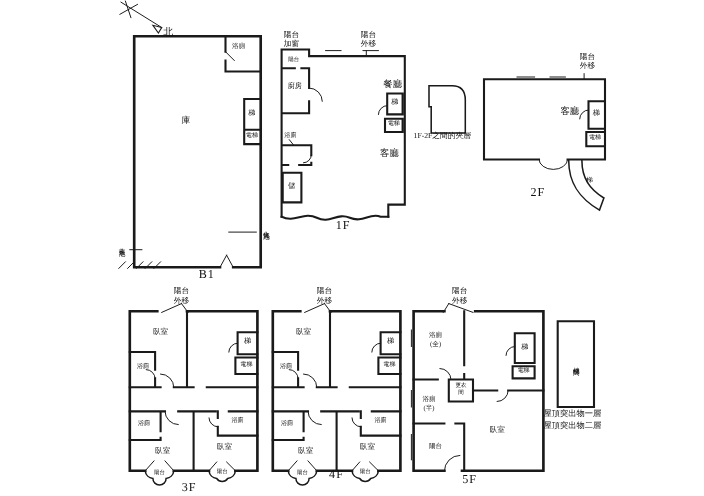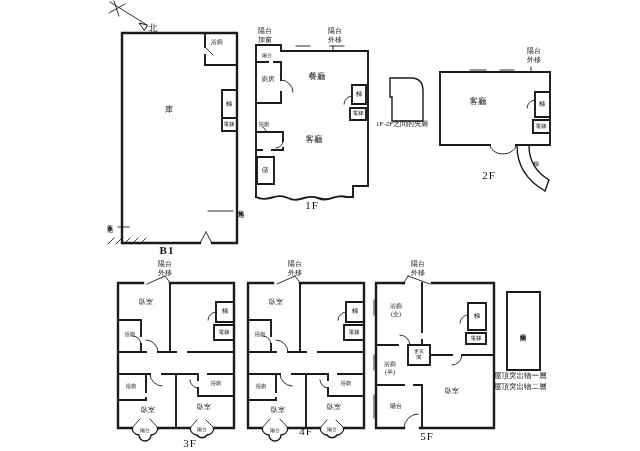--- a/index.html
+++ b/index.html
@@ -9,21 +9,21 @@
   #linework path{fill:none;stroke:#1a1a1a;stroke-linecap:square;}
   .w25{stroke-width:2.4;}
   .w2{stroke-width:1.9;}
   .w15{stroke-width:1.4;}
   .w1{stroke-width:0.9;}
   .lbl{position:absolute;transform:translate(-50%,-50%);white-space:pre-line;
        text-align:center;line-height:1.25;color:#111;}
   .lbl-left{position:absolute;transform:translateY(-50%);white-space:pre;color:#111;}
   .vert{writing-mode:vertical-rl;text-orientation:upright;letter-spacing:1px;line-height:1;}
   .fs5{font-size:5px;} .fs55{font-size:5.5px;} .fs6{font-size:6px;} .fs65{font-size:6.5px;}
-  .fs7{font-size:7px;} .fs75{font-size:7.5px;} .fs8{font-size:8px;} .fs85{font-size:8.5px;}
+  .fs7{font-size:7px;} .fs75{font-size:7.5px;} .fs8{font-size:8px;} .fs85{font-size:8.5px;margin-left:40px;}
   .fs9{font-size:9px;} .fs11{font-size:11px;letter-spacing:1px;}
 </style>
 </head>
 <body>
 
 <div id="canvas">
 
   <svg id="linework" width="640" height="451" viewBox="0 0 640 451">
 
     <g>
@@ -119,21 +119,21 @@
   </svg>
 
   <span class="lbl fs9" style="left:153px;top:29px;">北</span>
 
   <span class="lbl fs8" style="left:169px;top:110px;">庫</span>
   <span class="lbl fs6" style="left:217px;top:43px;">浴廁</span>
   <span class="lbl fs65" style="left:229px;top:104px;">梯</span>
   <span class="lbl fs55" style="left:229px;top:124px;">電梯</span>
   <span class="lbl vert fs6" style="left:110px;top:222px;">蓄水池</span>
   <span class="lbl vert fs6" style="left:241px;top:207px;">化糞池</span>
-  <span class="lbl fs11" style="left:167px;top:251px;font-weight:bold;">B1</span>
+  <span class="lbl fs11" style="left:188px;top:251px;">B1</span>
 
   <span class="lbl fs7" style="left:265px;top:36px;">陽台
 加窗</span>
   <span class="lbl fs7" style="left:335px;top:36px;">陽台
 外移</span>
   <span class="lbl fs5" style="left:267px;top:56px;">陽台</span>
   <span class="lbl fs65" style="left:268px;top:79px;">廚房</span>
   <span class="lbl fs85" style="left:317px;top:76px;">餐廳</span>
   <span class="lbl fs55" style="left:264px;top:124px;">浴廁</span>
   <span class="lbl fs65" style="left:265px;top:170px;">儲</span>
@@ -156,21 +156,21 @@
   <span class="lbl fs7" style="left:146px;top:302px;">臥室</span>
   <span class="lbl fs55" style="left:130px;top:334px;">浴廁</span>
   <span class="lbl fs65" style="left:225px;top:311px;">梯</span>
   <span class="lbl fs55" style="left:224px;top:332px;">電梯</span>
   <span class="lbl fs55" style="left:131px;top:386px;">浴廁</span>
   <span class="lbl fs55" style="left:216px;top:383px;">浴廁</span>
   <span class="lbl fs7" style="left:148px;top:410px;">臥室</span>
   <span class="lbl fs7" style="left:204px;top:407px;">臥室</span>
   <span class="lbl fs5" style="left:145px;top:431px;">陽台</span>
   <span class="lbl fs5" style="left:202px;top:430px;">陽台</span>
-  <span class="lbl fs11" style="left:190px;top:444px;">3F</span>
+  <span class="lbl fs11" style="left:172px;top:444px;">3F</span>
 
   <span class="lbl fs7" style="left:295px;top:269px;">陽台
 外移</span>
   <span class="lbl fs7" style="left:276px;top:302px;">臥室</span>
   <span class="lbl fs55" style="left:260px;top:334px;">浴廁</span>
   <span class="lbl fs65" style="left:355px;top:311px;">梯</span>
   <span class="lbl fs55" style="left:354px;top:332px;">電梯</span>
   <span class="lbl fs55" style="left:261px;top:386px;">浴廁</span>
   <span class="lbl fs55" style="left:346px;top:383px;">浴廁</span>
   <span class="lbl fs7" style="left:278px;top:410px;">臥室</span>

